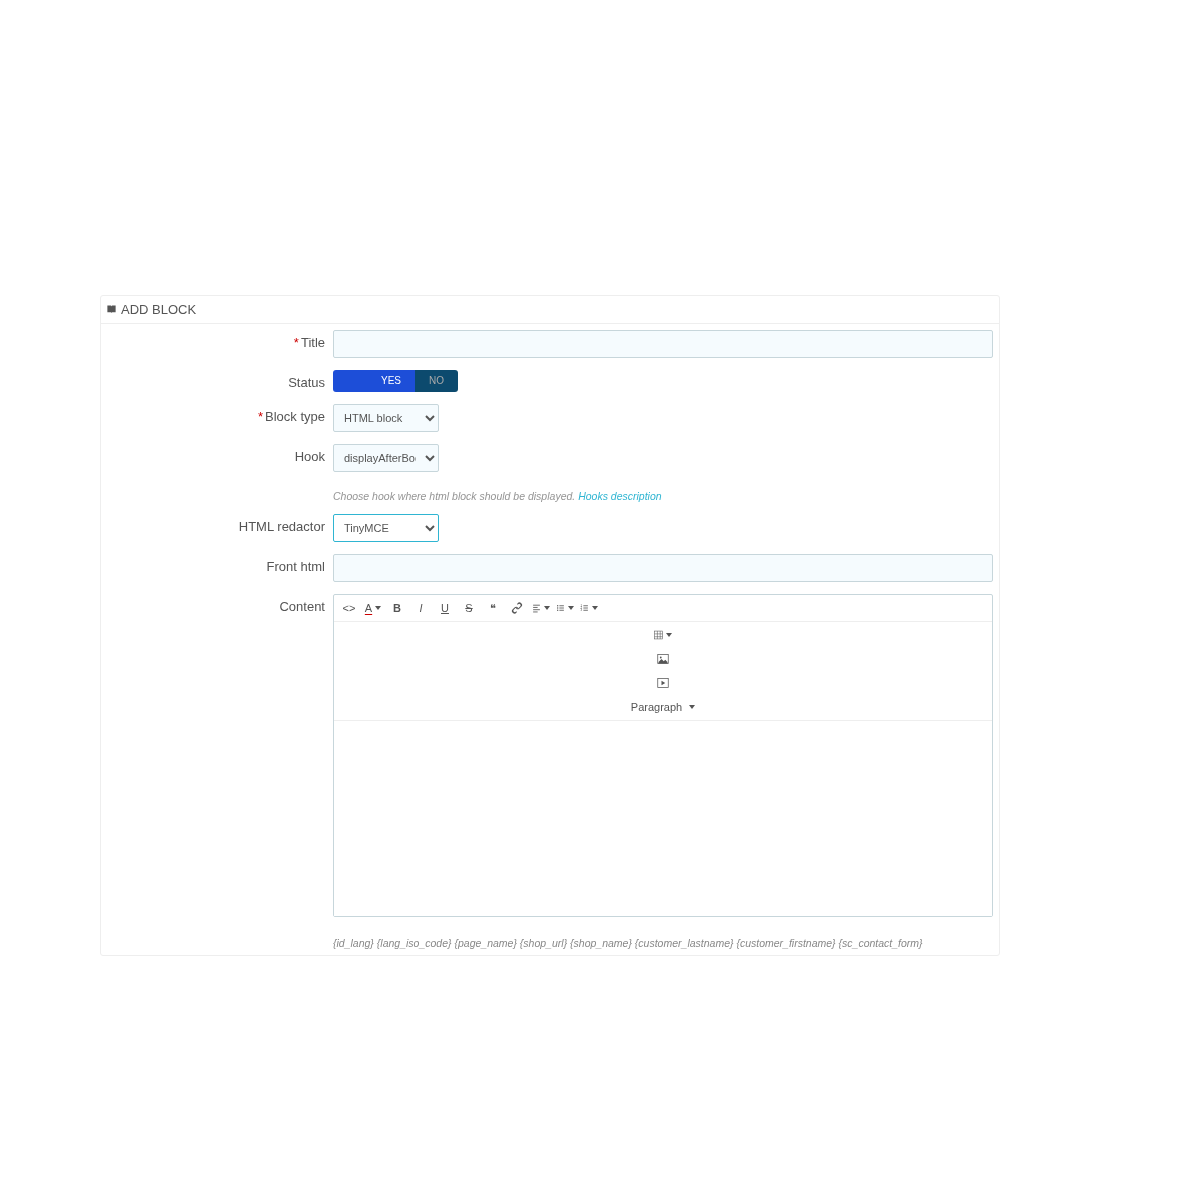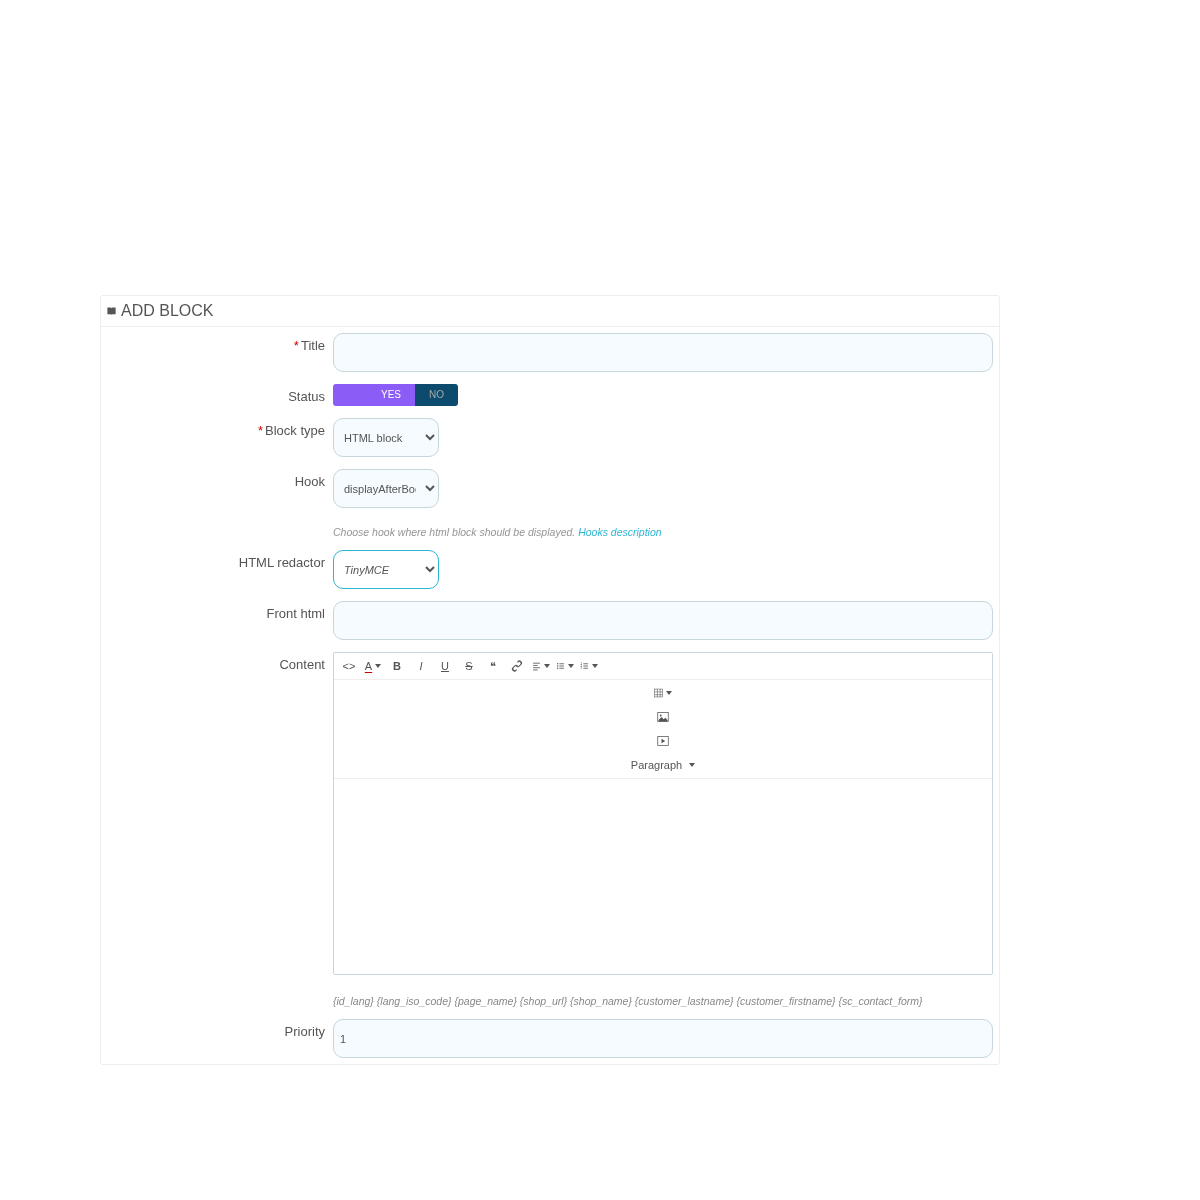--- a/index.html
+++ b/index.html
@@ -17,21 +17,21 @@
     left: 100px;
     width: 900px;
     background: #fff;
     border: 1px solid #eee;
     border-radius: 3px;
   }
   .panel-header {
     padding: 6px 5px 6px 5px;
     border-bottom: 1px solid #eee;
     color: #555;
-    font-size: 16px;
+    font-size: 13px;
     display: flex;
     align-items: center;
     gap: 4px;
   }
   .panel-header .icon { font-size: 11px; color: #555; }
   .form-group {
     display: flex;
     align-items: flex-start;
     padding: 6px 0;
   }
@@ -40,40 +40,40 @@
     text-align: right;
     padding-right: 8px;
     padding-top: 5px;
     color: #555;
     font-size: 13px;
   }
   .required { color: #c00; margin-right: 2px; }
   .field-col { flex: 1; padding-right: 6px; }
   input[type="text"], select {
     width: 100%;
-    height: 39px;
+    height: 28px;
     border: 1px solid #c7d6db;
     background: #f5fbfe;
     padding: 2px 6px;
     font-size: 11px;
     color: #555;
-    border-radius: 10px;
+    border-radius: 2px;
   }
   select.narrow { width: 106px; }
-  select.highlight { border-color: #2fb5d2; background: #fff; font-style: italic; }
+  select.highlight { border-color: #2fb5d2; background: #fff; }
   .toggle { display: inline-flex; border-radius: 3px; overflow: hidden; }
   .toggle span {
     display: inline-block;
     height: 22px;
     line-height: 22px;
     padding: 0 14px;
     font-size: 10px;
     text-align: center;
   }
-  .toggle .yes { background: #8b5cf6; color: #fff; padding-left: 48px; }
+  .toggle .yes { background: #1d4ed8; color: #fff; padding-left: 48px; }
   .toggle .no  { background: #0c4a6e; color: #aaa; }
   .helper {
     font-style: italic;
     font-size: 10.5px;
     color: #959595;
     margin-top: 18px;
   }
   .helper a { color: #2fb5d2; text-decoration: none; }
   .editor {
     border: 1px solid #c7d6db;
@@ -265,20 +265,14 @@
             <span>Paragraph</span>
               <span class="caret"></span>
           </span>
         </div>
         <div class="editor-body"></div>
       </div>
       <div class="var-list">{id_lang} {lang_iso_code} {page_name} {shop_url} {shop_name} {customer_lastname} {customer_firstname} {sc_contact_form}</div>
     </div>
   </div>
 
-  <div class="form-group">
-    <div class="label-col"><span>Priority</span></div>
-    <div class="field-col">
-      <input type="text" value="1" style="">
-    </div>
-  </div>
 
 </div>
 
 </body></html>

